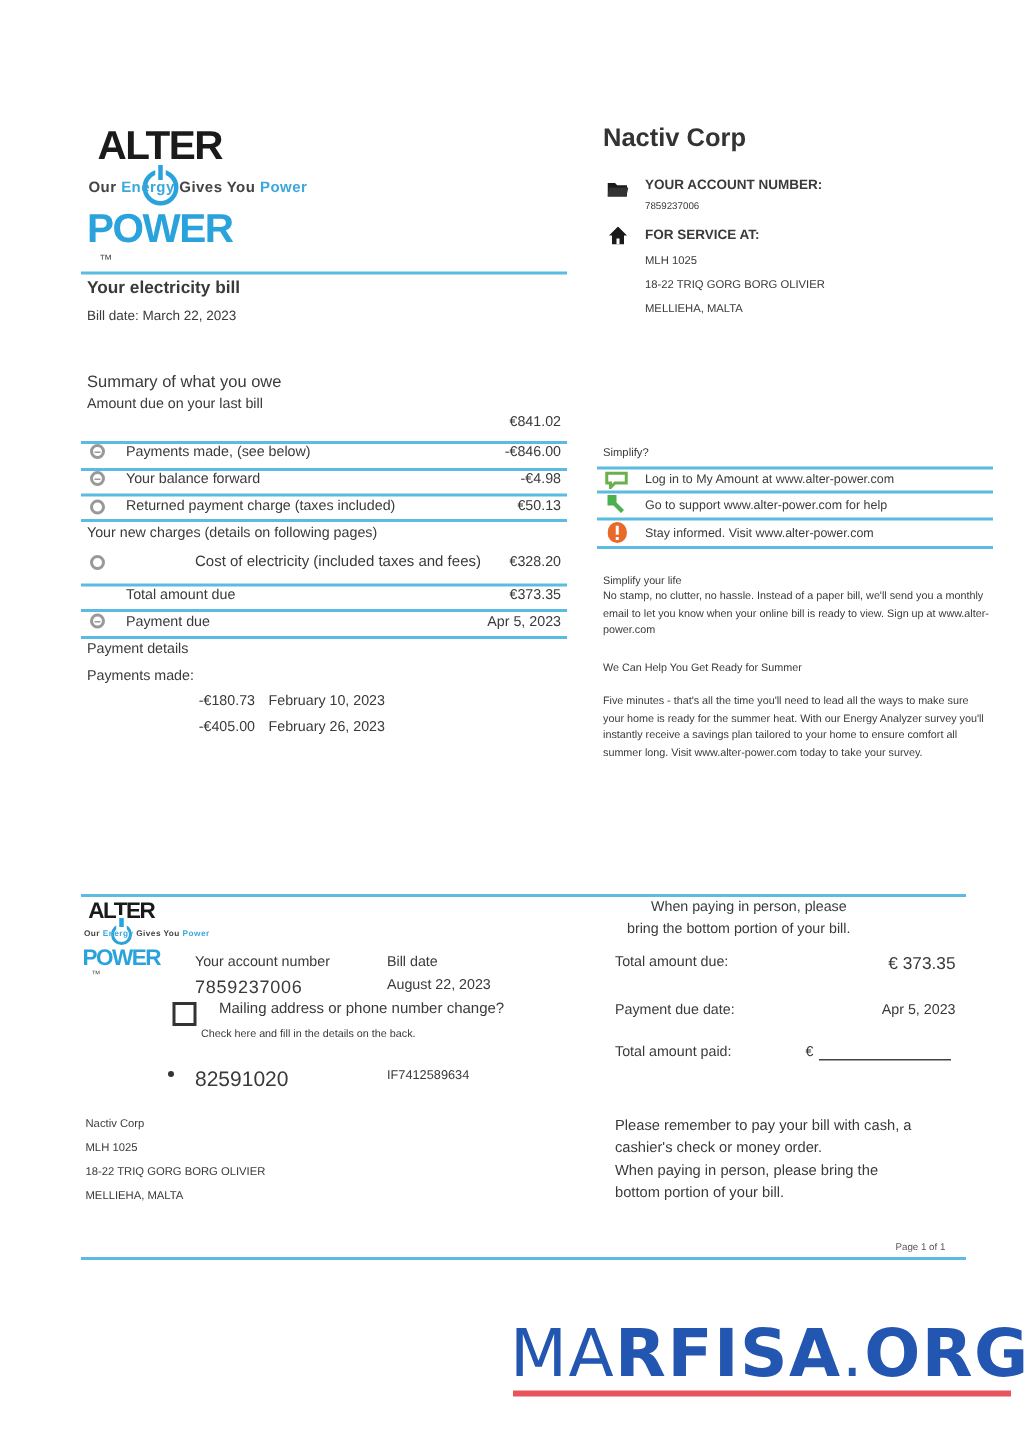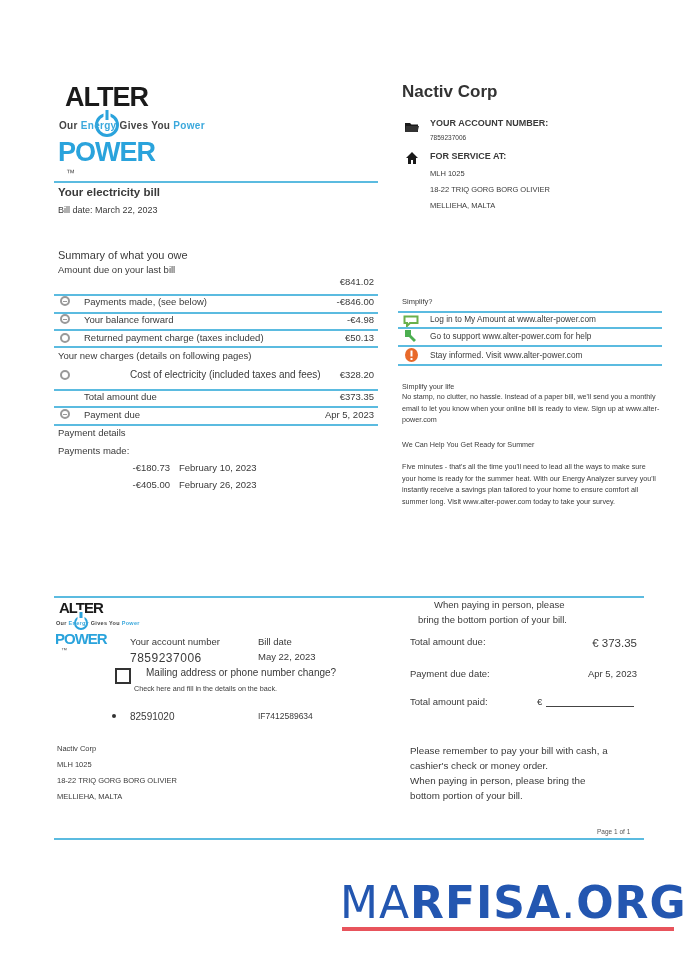--- a/index.html
+++ b/index.html
@@ -147,28 +147,28 @@
   <span class="power">POWER</span>
   <span class="tm" style="font-size:6px;align-self:flex-start;margin-left:6px;">™</span>
 </div>
 <div class="tagline" style="left:56px; top:620px; font-size:5.5px;">
   <span>Our </span><span class="b">Energy</span><span> Gives You </span><span class="b">Power</span>
 </div>
 
 <div class="t" style="left:130px; top:636px; font-size:9.5px;">Your account number</div>
 <div class="t" style="left:130px; top:651px; font-size:12px; letter-spacing:0.5px;">7859237006</div>
 <div class="t" style="left:258px; top:636px; font-size:9.5px;">Bill date</div>
-<div class="t" style="left:258px; top:651px; font-size:9.5px;">May 22, 2023</div>
+<div class="t" style="left:258px; top:651px; font-size:9.5px;">August 22, 2023</div>
 
 <div class="checkbox" style="left:115px; top:668px;"></div>
 <div class="t" style="left:134px; top:667px; font-size:10px;margin-left:12px;">Mailing address or phone number change?</div>
 <div class="t" style="left:134px; top:684px; font-size:7.2px;">Check here and fill in the details on the back.</div>
 
 <div class="abs" style="left:112px; top:714px; width:4px; height:4px; background:#333; border-radius:50%;"></div>
-<div class="t" style="left:130px; top:711px; font-size:10px;">82591020</div>
+<div class="t" style="left:130px; top:711px; font-size:14px;">82591020</div>
 <div class="t" style="left:258px; top:711px; font-size:8.5px;">IF7412589634</div>
 
 <div class="t" style="left:57px; top:744px; font-size:7.5px;">Nactiv Corp</div>
 <div class="t" style="left:57px; top:760px; font-size:7.5px;">MLH 1025</div>
 <div class="t" style="left:57px; top:776px; font-size:7.5px;">18-22 TRIQ GORG BORG OLIVIER</div>
 <div class="t" style="left:57px; top:792px; font-size:7.5px;">MELLIEHA, MALTA</div>
 
 <div class="t" style="left:434px; top:599px; font-size:9.5px;">When paying in person, please</div>
 <div class="t" style="left:418px; top:614px; font-size:9.5px;">bring the bottom portion of your bill.</div>
 

